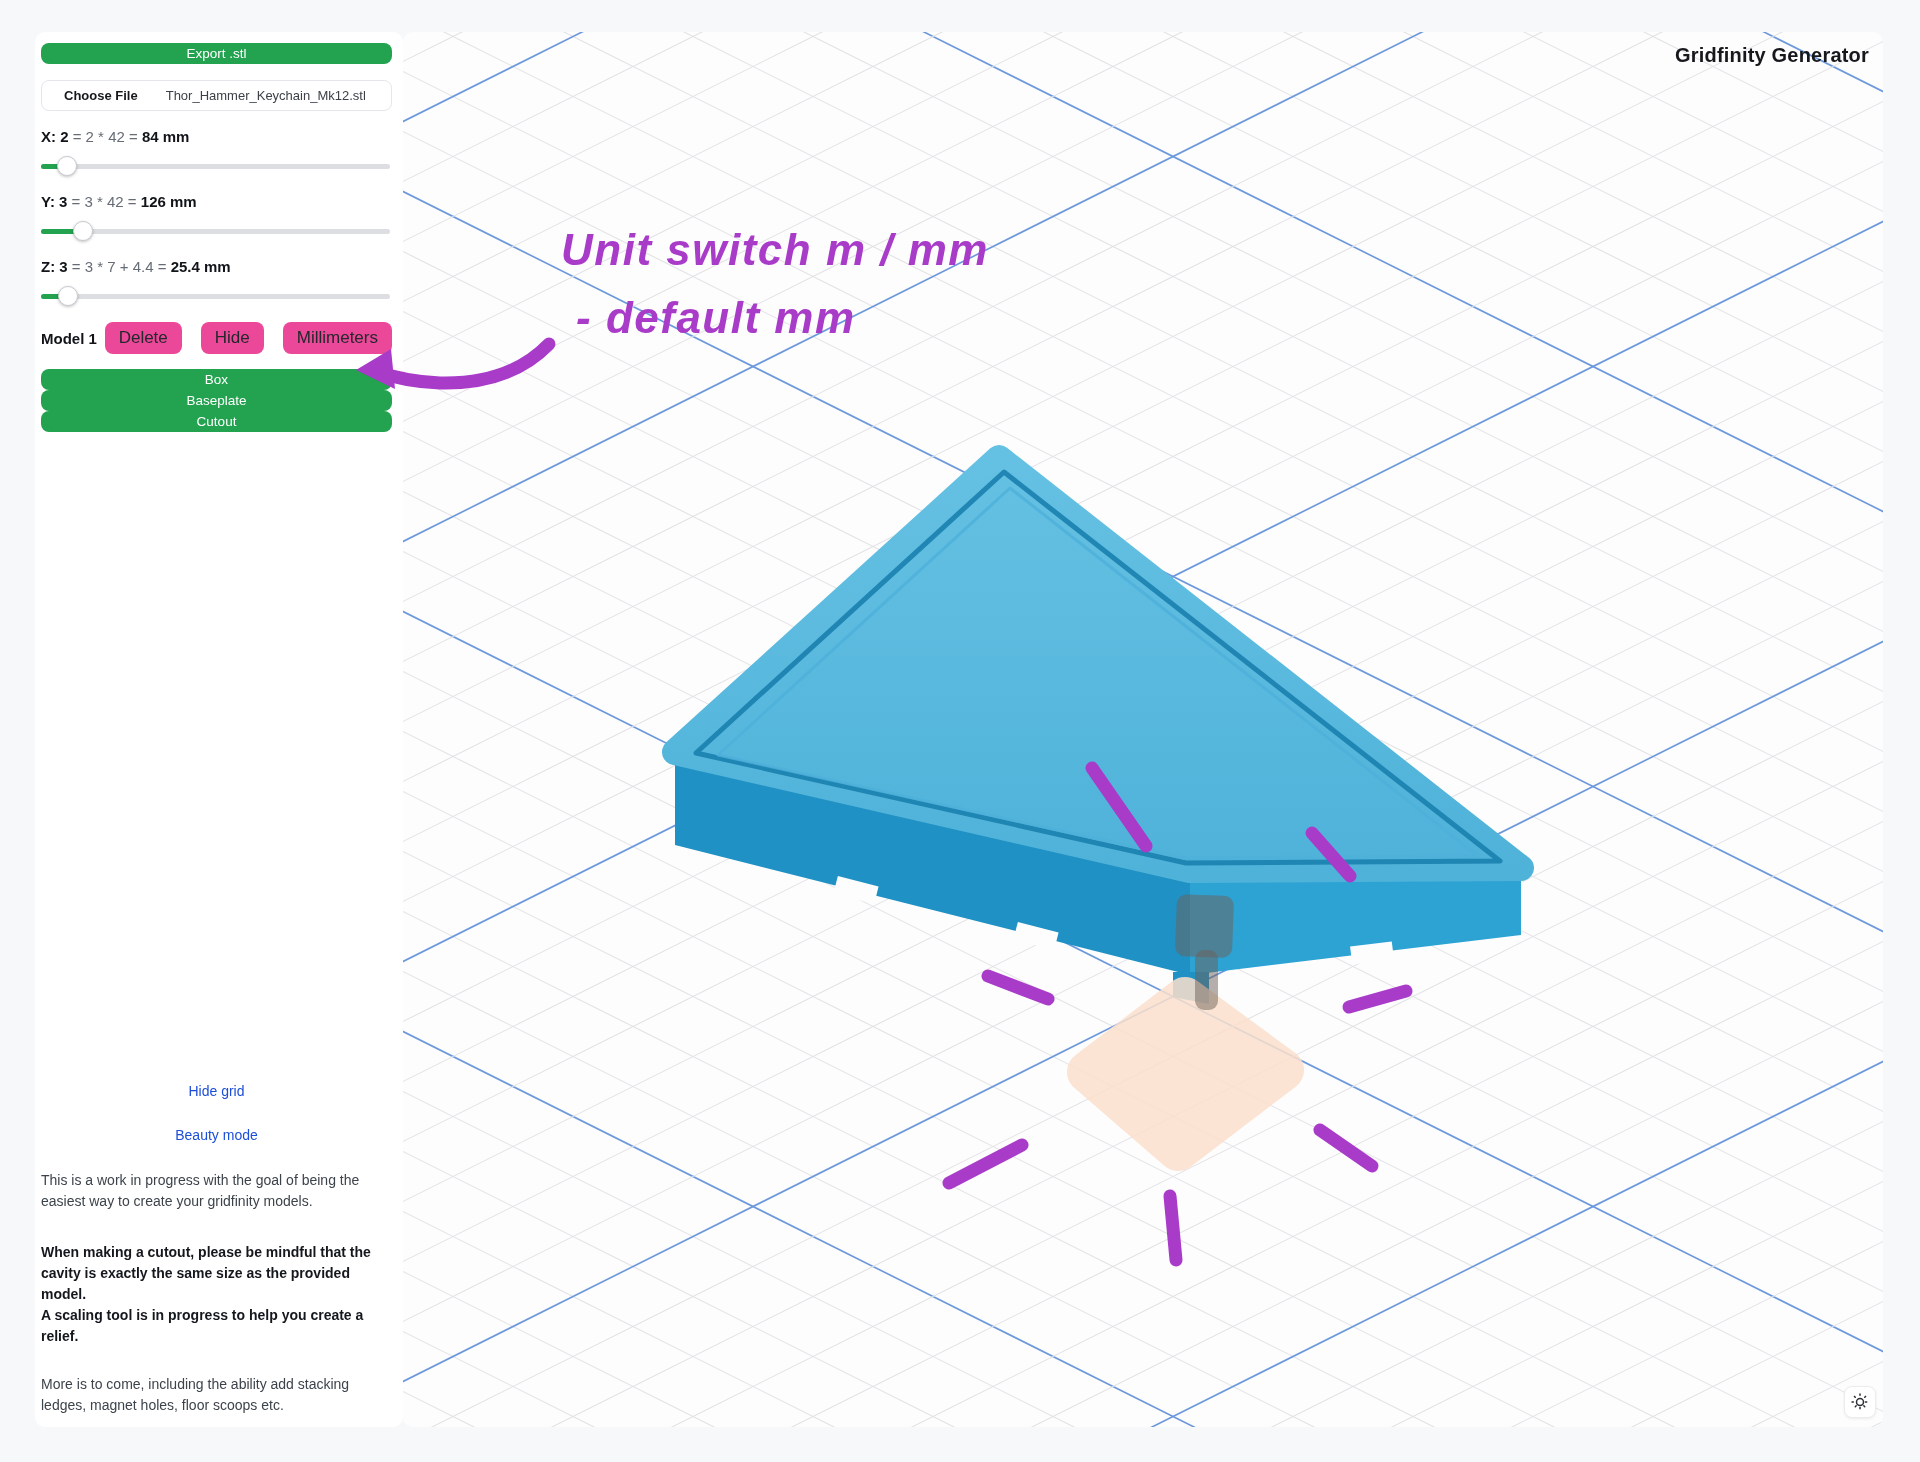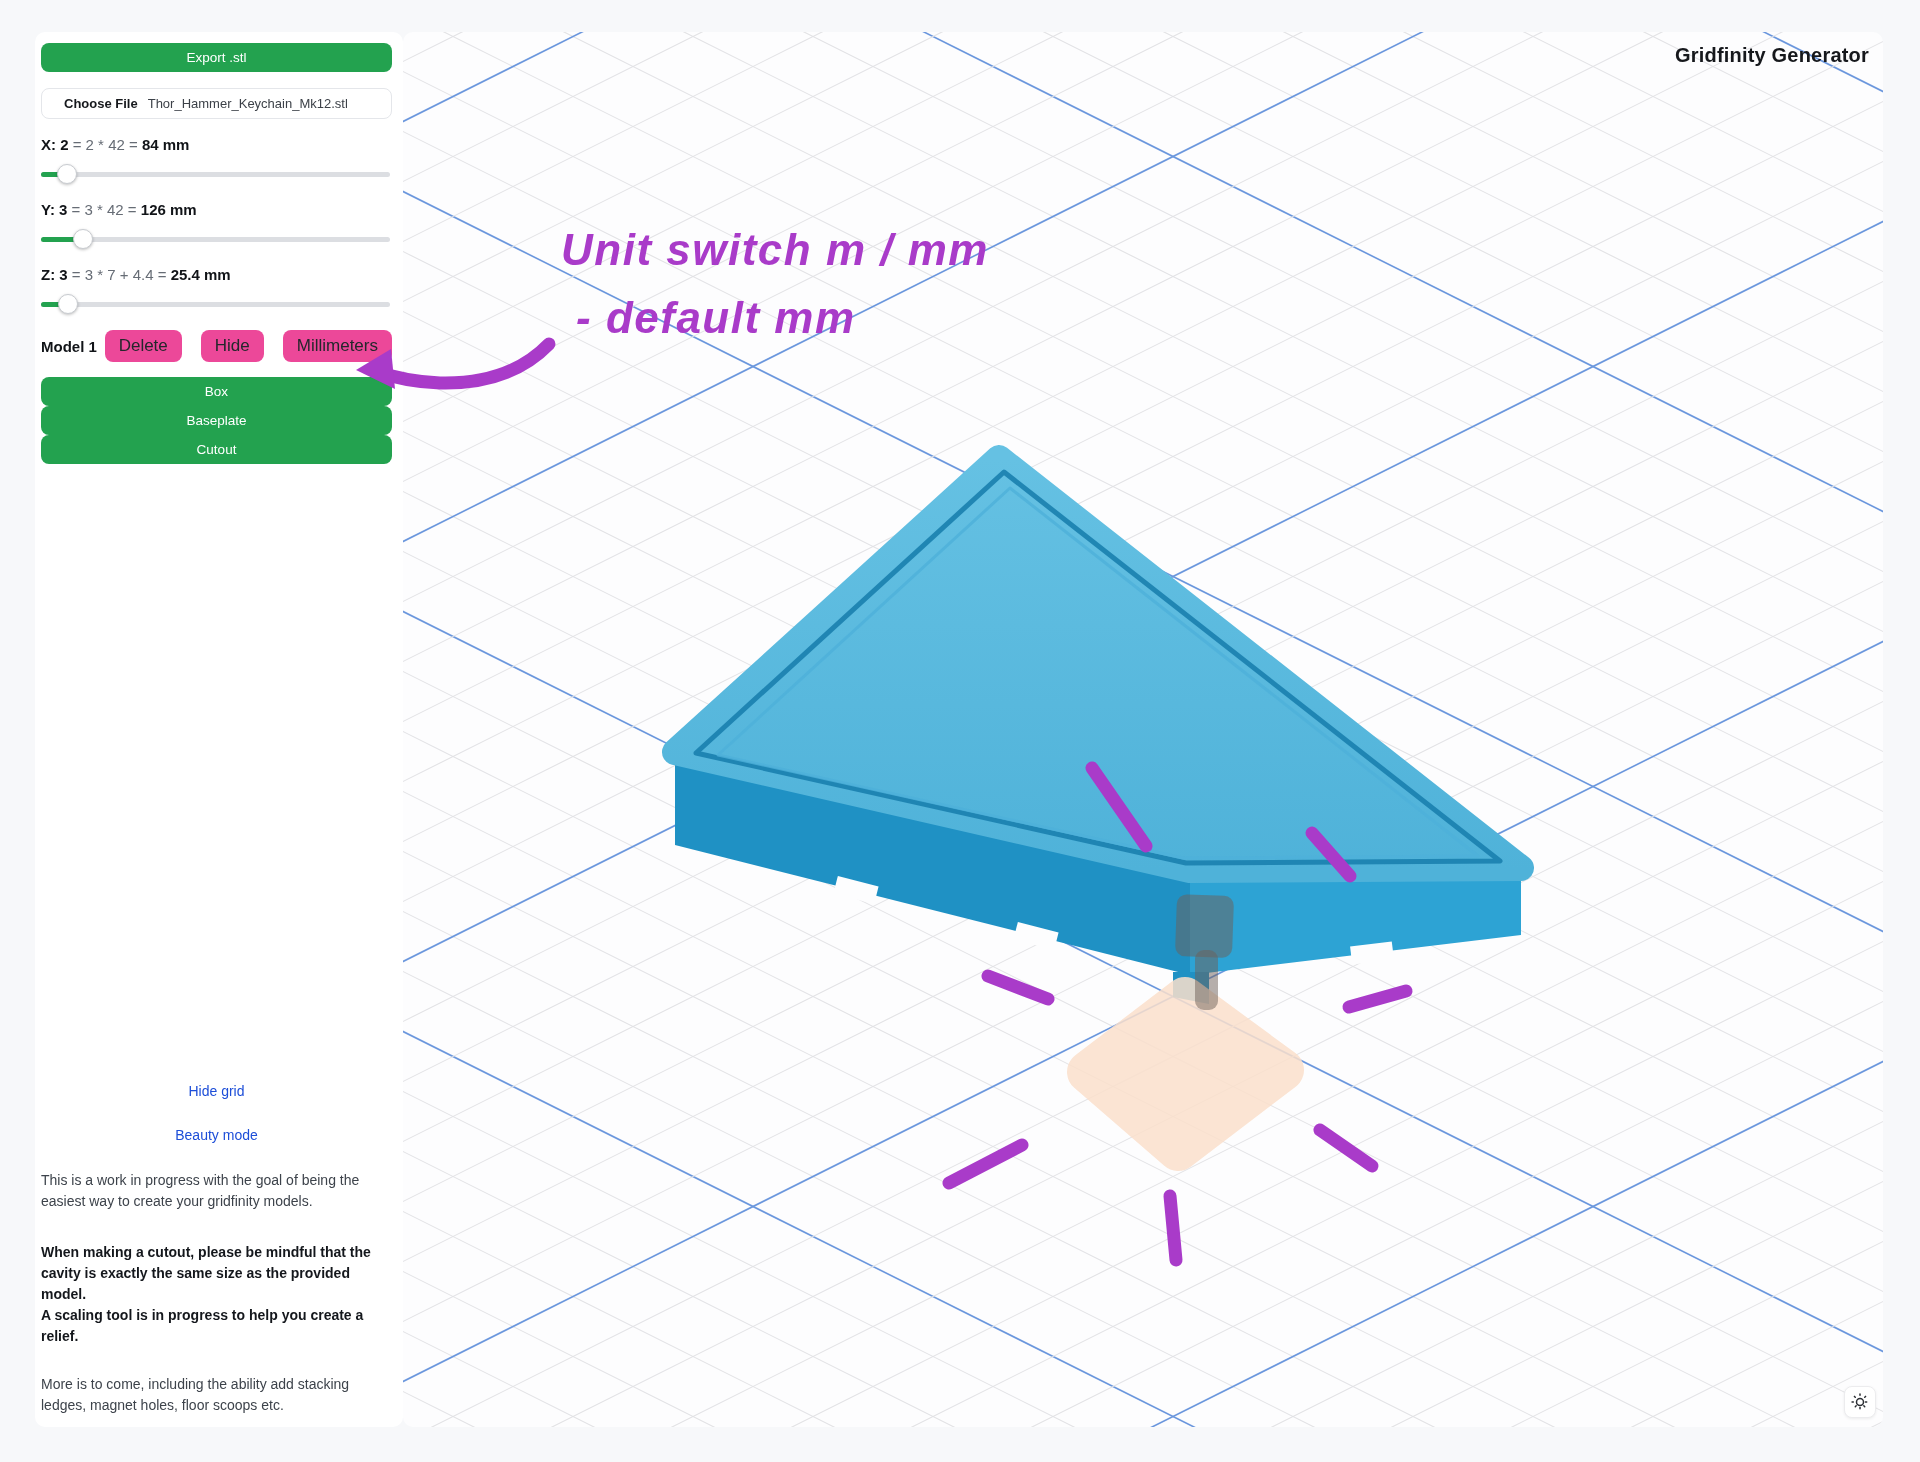--- a/index.html
+++ b/index.html
@@ -4,30 +4,30 @@
 <style>
   * { margin:0; padding:0; box-sizing:border-box; }
   html,body { width:1920px; height:1462px; overflow:hidden; }
   body { font-family:"Liberation Sans", sans-serif; background:#f7f8fa; position:relative; }
 
   .sidebar {
     position:absolute; left:35px; top:32px; width:368px; height:1395px;
     background:#ffffff; border-radius:10px; padding:11px 11px 10px 6px;
   }
   .btn-green {
-    display:block; width:100%; height:29px; border:none; border-radius:8px;
+    display:block; width:100%; height:21px; border:none; border-radius:8px;
     color:#fff; font-size:13.5px; font-family:inherit; cursor:pointer;
   }
   .btn-green + .btn-green { }
   .file-box {
     margin-top:16px; height:31px; border:1px solid #e4e6ea; border-radius:8px;
     display:flex; align-items:center; padding:0 12px 0 22px; font-size:13px;
     background:#fff; cursor:pointer; white-space:nowrap; overflow:hidden;
   }
-  .file-box .cf { font-weight:600; color:#16181c; margin-right:10px; }
+  .file-box .cf { font-weight:600; color:#16181c; margin-right:28px; }
   .file-box .fn { color:#3c4148; }
 
   .slider-row { margin-top:17px; }
   .slider-label { font-size:15px; color:#111418; }
   .slider-label .b { font-weight:700; }
   .slider-label .mid { color:#666c75; font-weight:400; }
   .slider { position:relative; height:20px; margin-top:11px; cursor:pointer; }
   .slider .track { position:absolute; left:0; right:2px; top:8px; height:5px; border-radius:3px; background:#dcdee2; }
   .slider .fill  { position:absolute; left:0; top:8px; height:5px; border-radius:3px 0 0 3px; }
   .slider .thumb {

